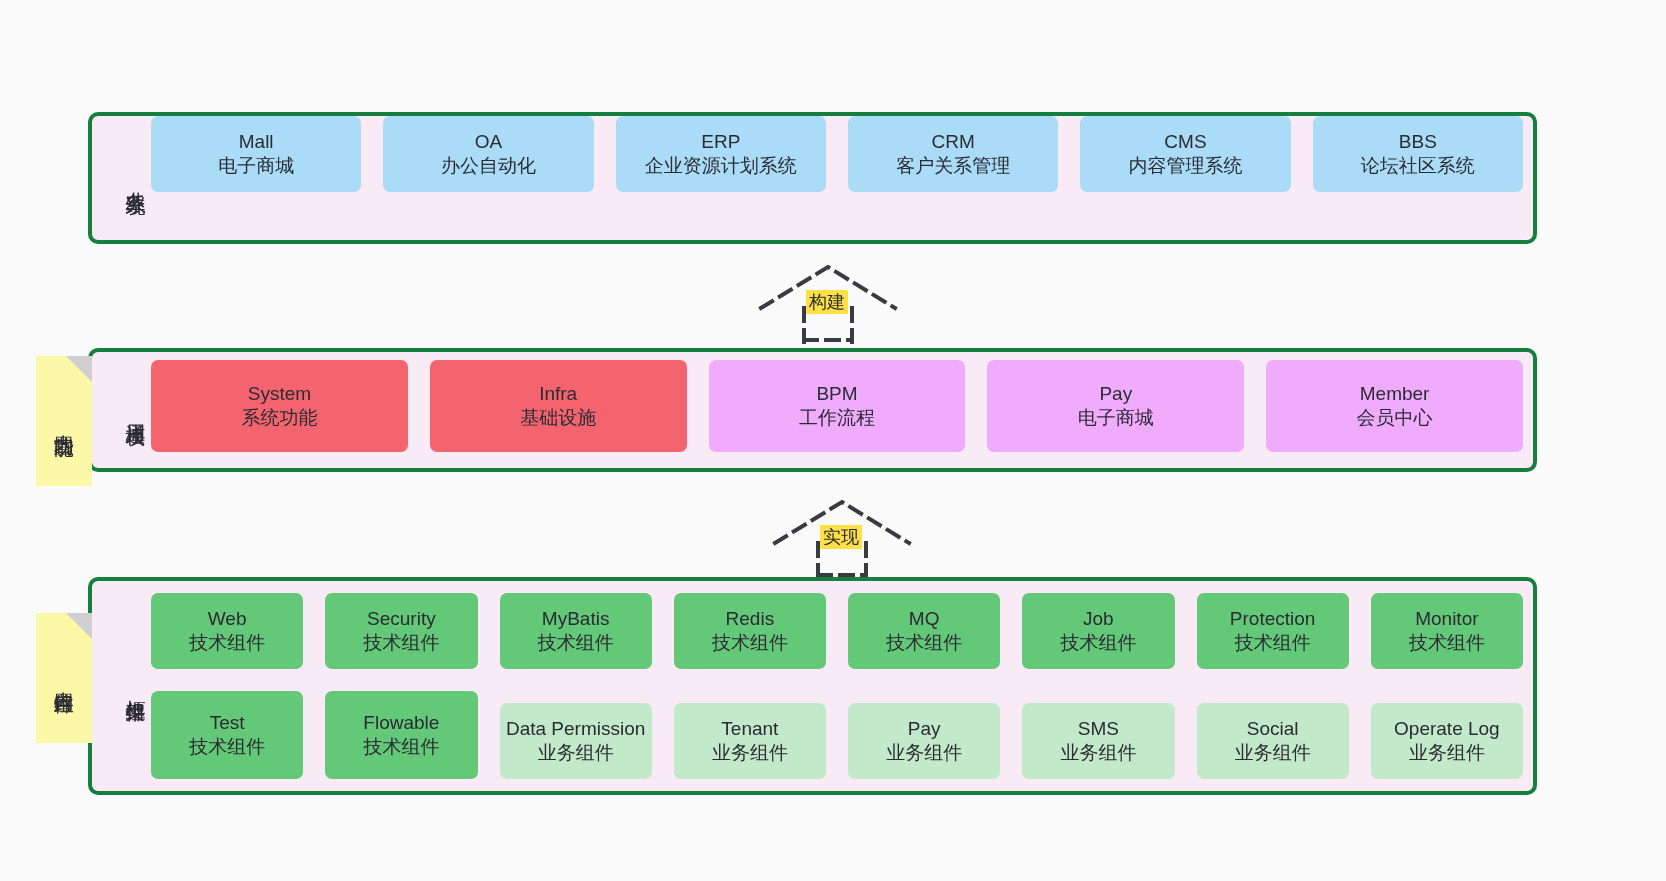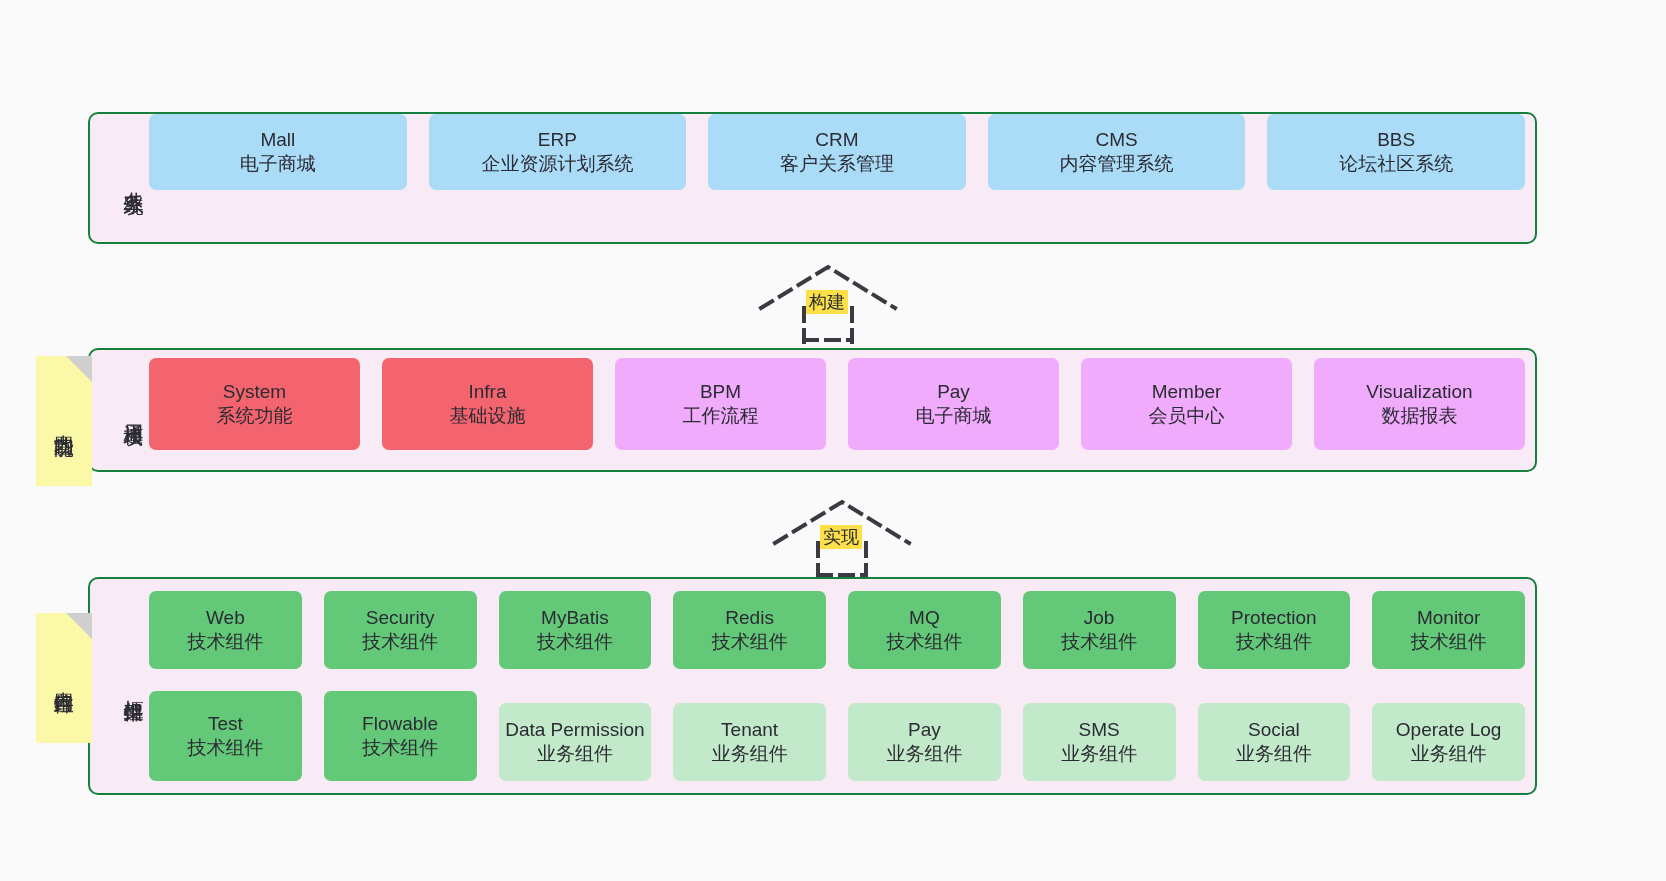--- a/index.html
+++ b/index.html
@@ -8,21 +8,21 @@
     background: #fafafa;
     font-family: "Liberation Sans", "DejaVu Sans", sans-serif;
     overflow: hidden;
   }
   #canvas { position: relative; width: 1666px; height: 881px; background: #fafafa; }
 
   
   .layer {
     position: absolute;
     background: #f9ebf5;
-    border: 2px solid #15803d;
+    border: 4px solid #15803d;
     border-radius: 10px;
     display: flex;
     align-items: center;
   }
   .layer-title {
     width: 46px;
     flex: 0 0 46px;
     font-size: 20px;
     line-height: 1.12;
     color: #2b2b33;
@@ -119,20 +119,24 @@
 <body>
 
 <div id="canvas">
 
   <div class="layer" id="layer-business" style="left:88px; top:112px; width:1449px; height:132px;">
     <div class="layer-title">业务系统</div>
     <div class="boxes row-biz">
       <div class="node">
         <span class="nm">Mall</span>
         <span class="sub">电子商城</span>
+      </div>
+      <div class="node">
+        <span class="nm">OA</span>
+        <span class="sub">办公自动化</span>
       </div>
       <div class="node">
         <span class="nm">ERP</span>
         <span class="sub">企业资源计划系统</span>
       </div>
       <div class="node">
         <span class="nm">CRM</span>
         <span class="sub">客户关系管理</span>
       </div>
       <div class="node">
@@ -172,24 +176,20 @@
         <span class="sub">工作流程</span>
       </div>
       <div class="node c-pink">
         <span class="nm">Pay</span>
         <span class="sub">电子商城</span>
       </div>
       <div class="node c-pink">
         <span class="nm">Member</span>
         <span class="sub">会员中心</span>
       </div>
-      <div class="node c-pink">
-        <span class="nm">Visualization</span>
-        <span class="sub">数据报表</span>
-      </div>
     </div>
   </div>
 
   <div class="sticky" style="left:36px; top:356px; width:56px; height:130px;">
     <span class="fold"></span>
     <span class="txt">内置功能</span>
   </div>
 
   <div class="conn" style="left:772px; top:497px; width:140px; height:80px;">
     <svg width="140" height="80" viewBox="0 0 140 80">

